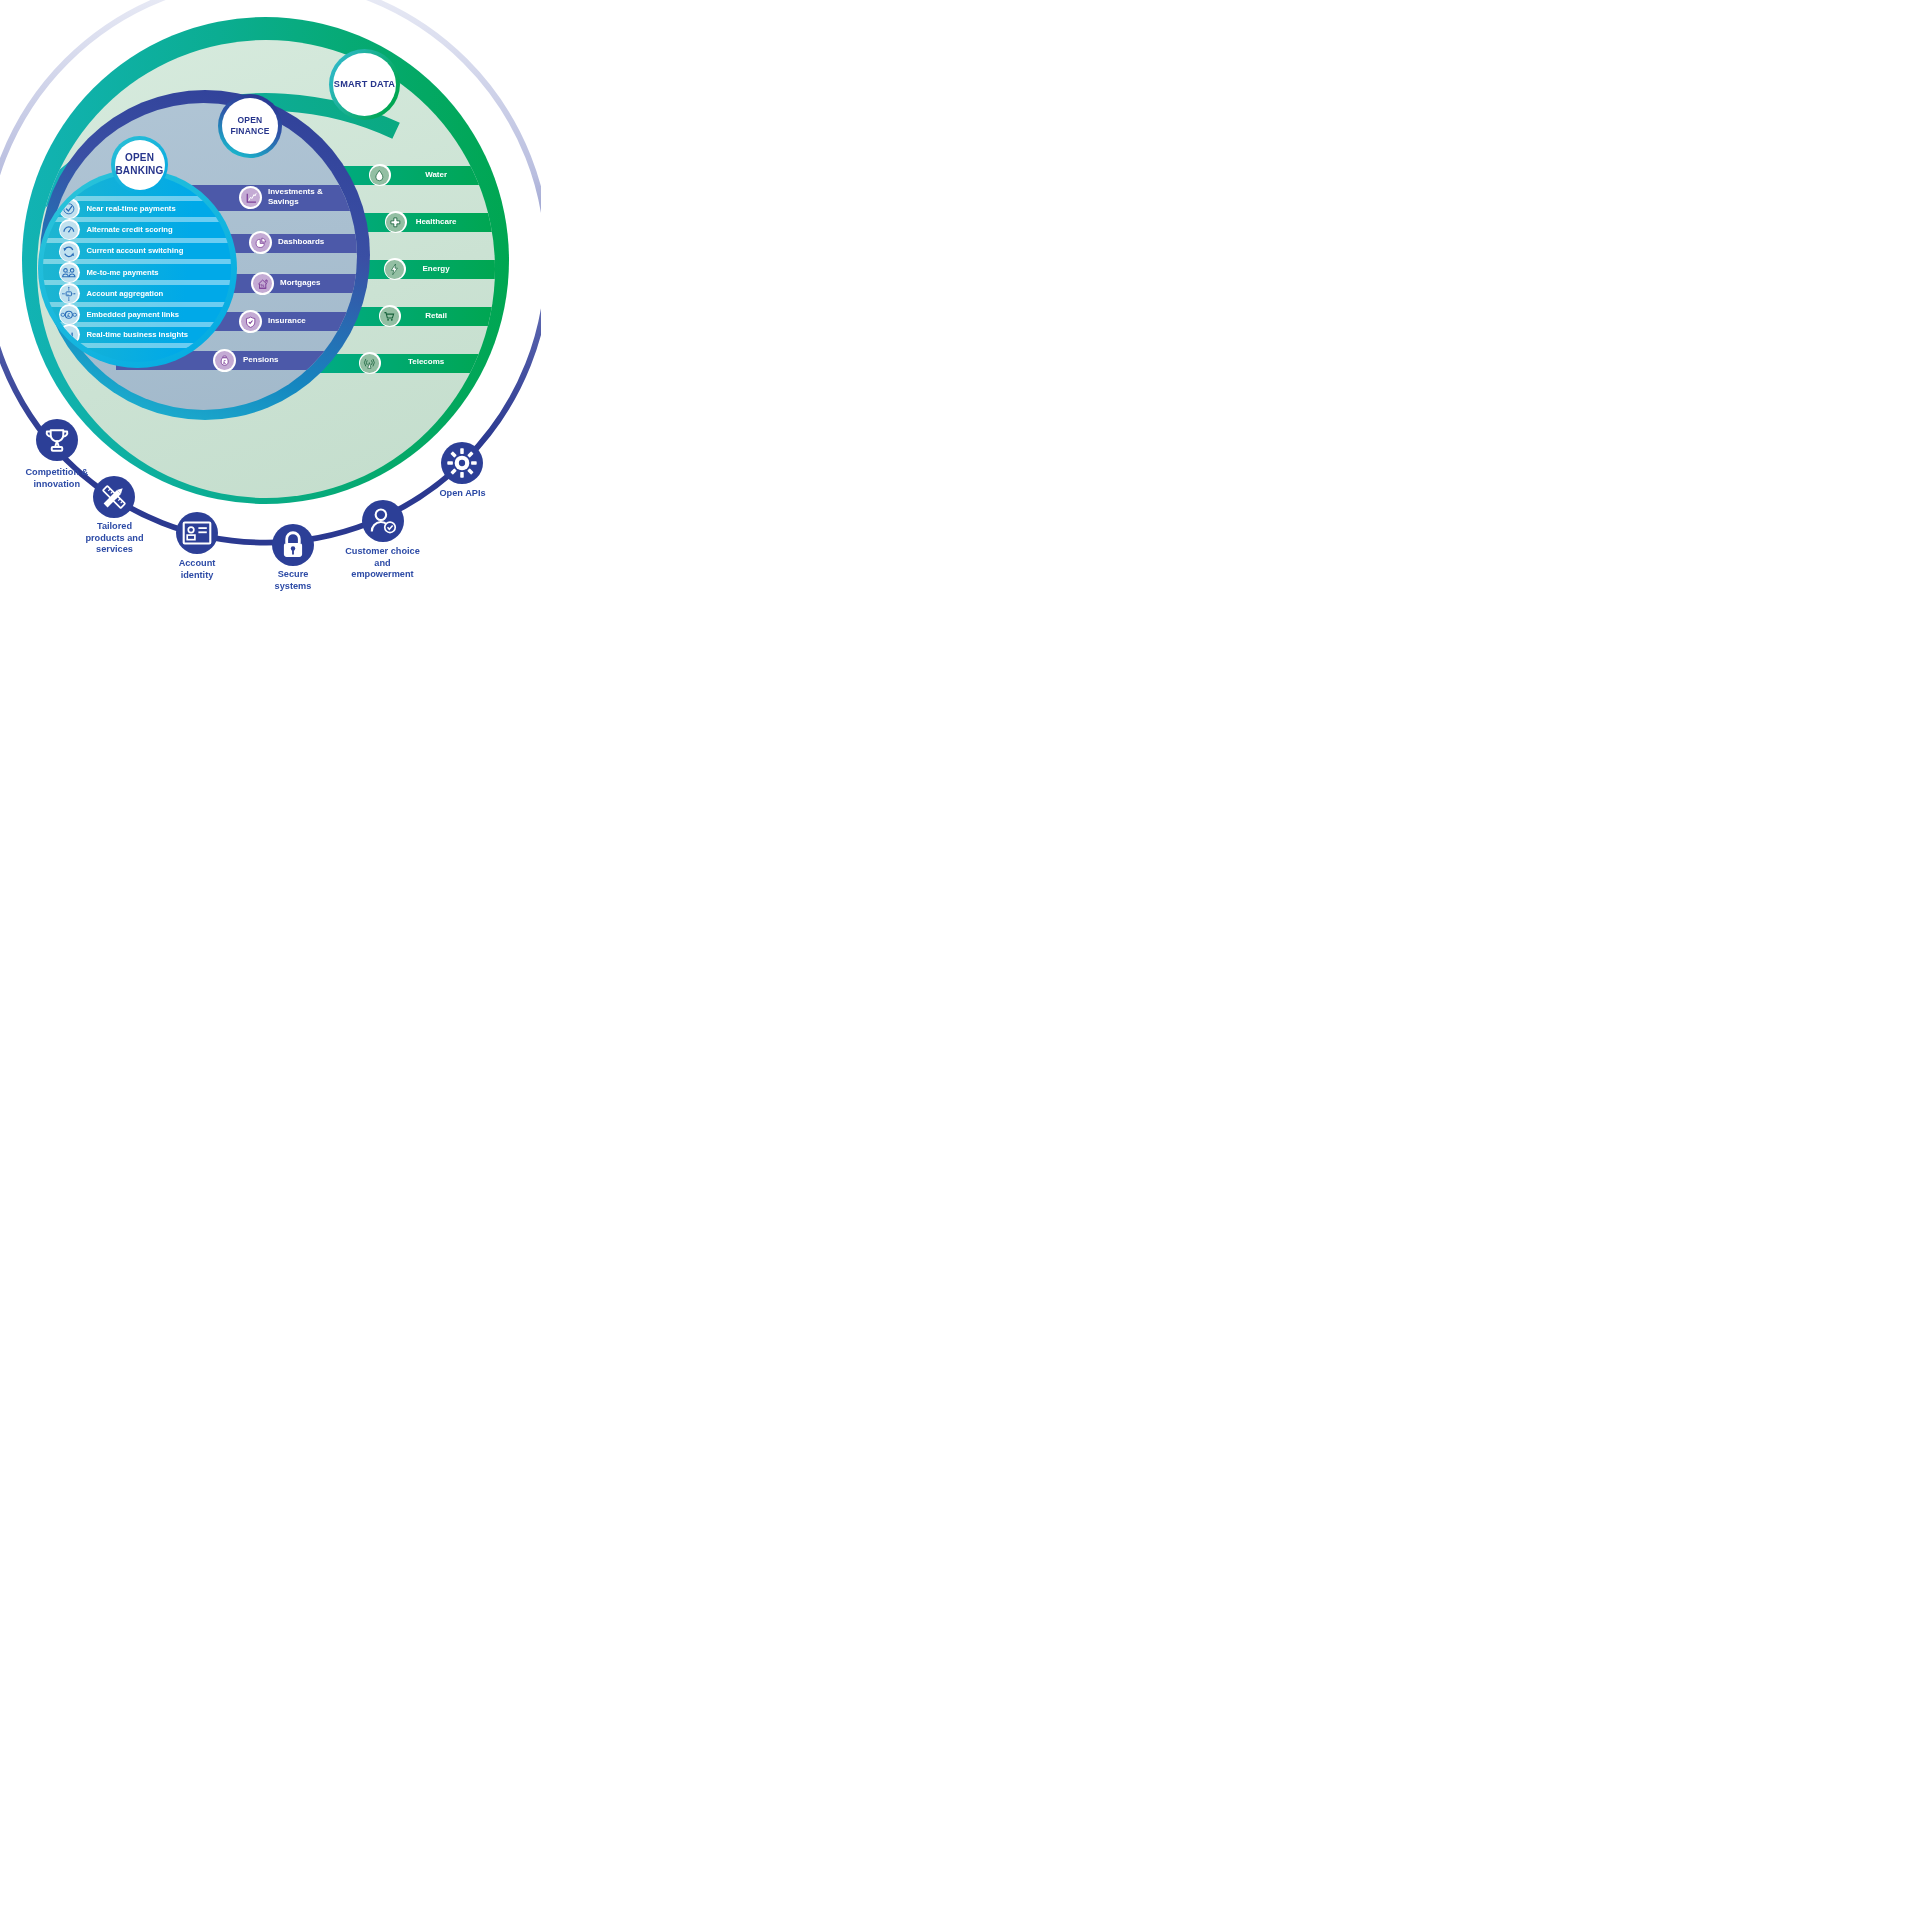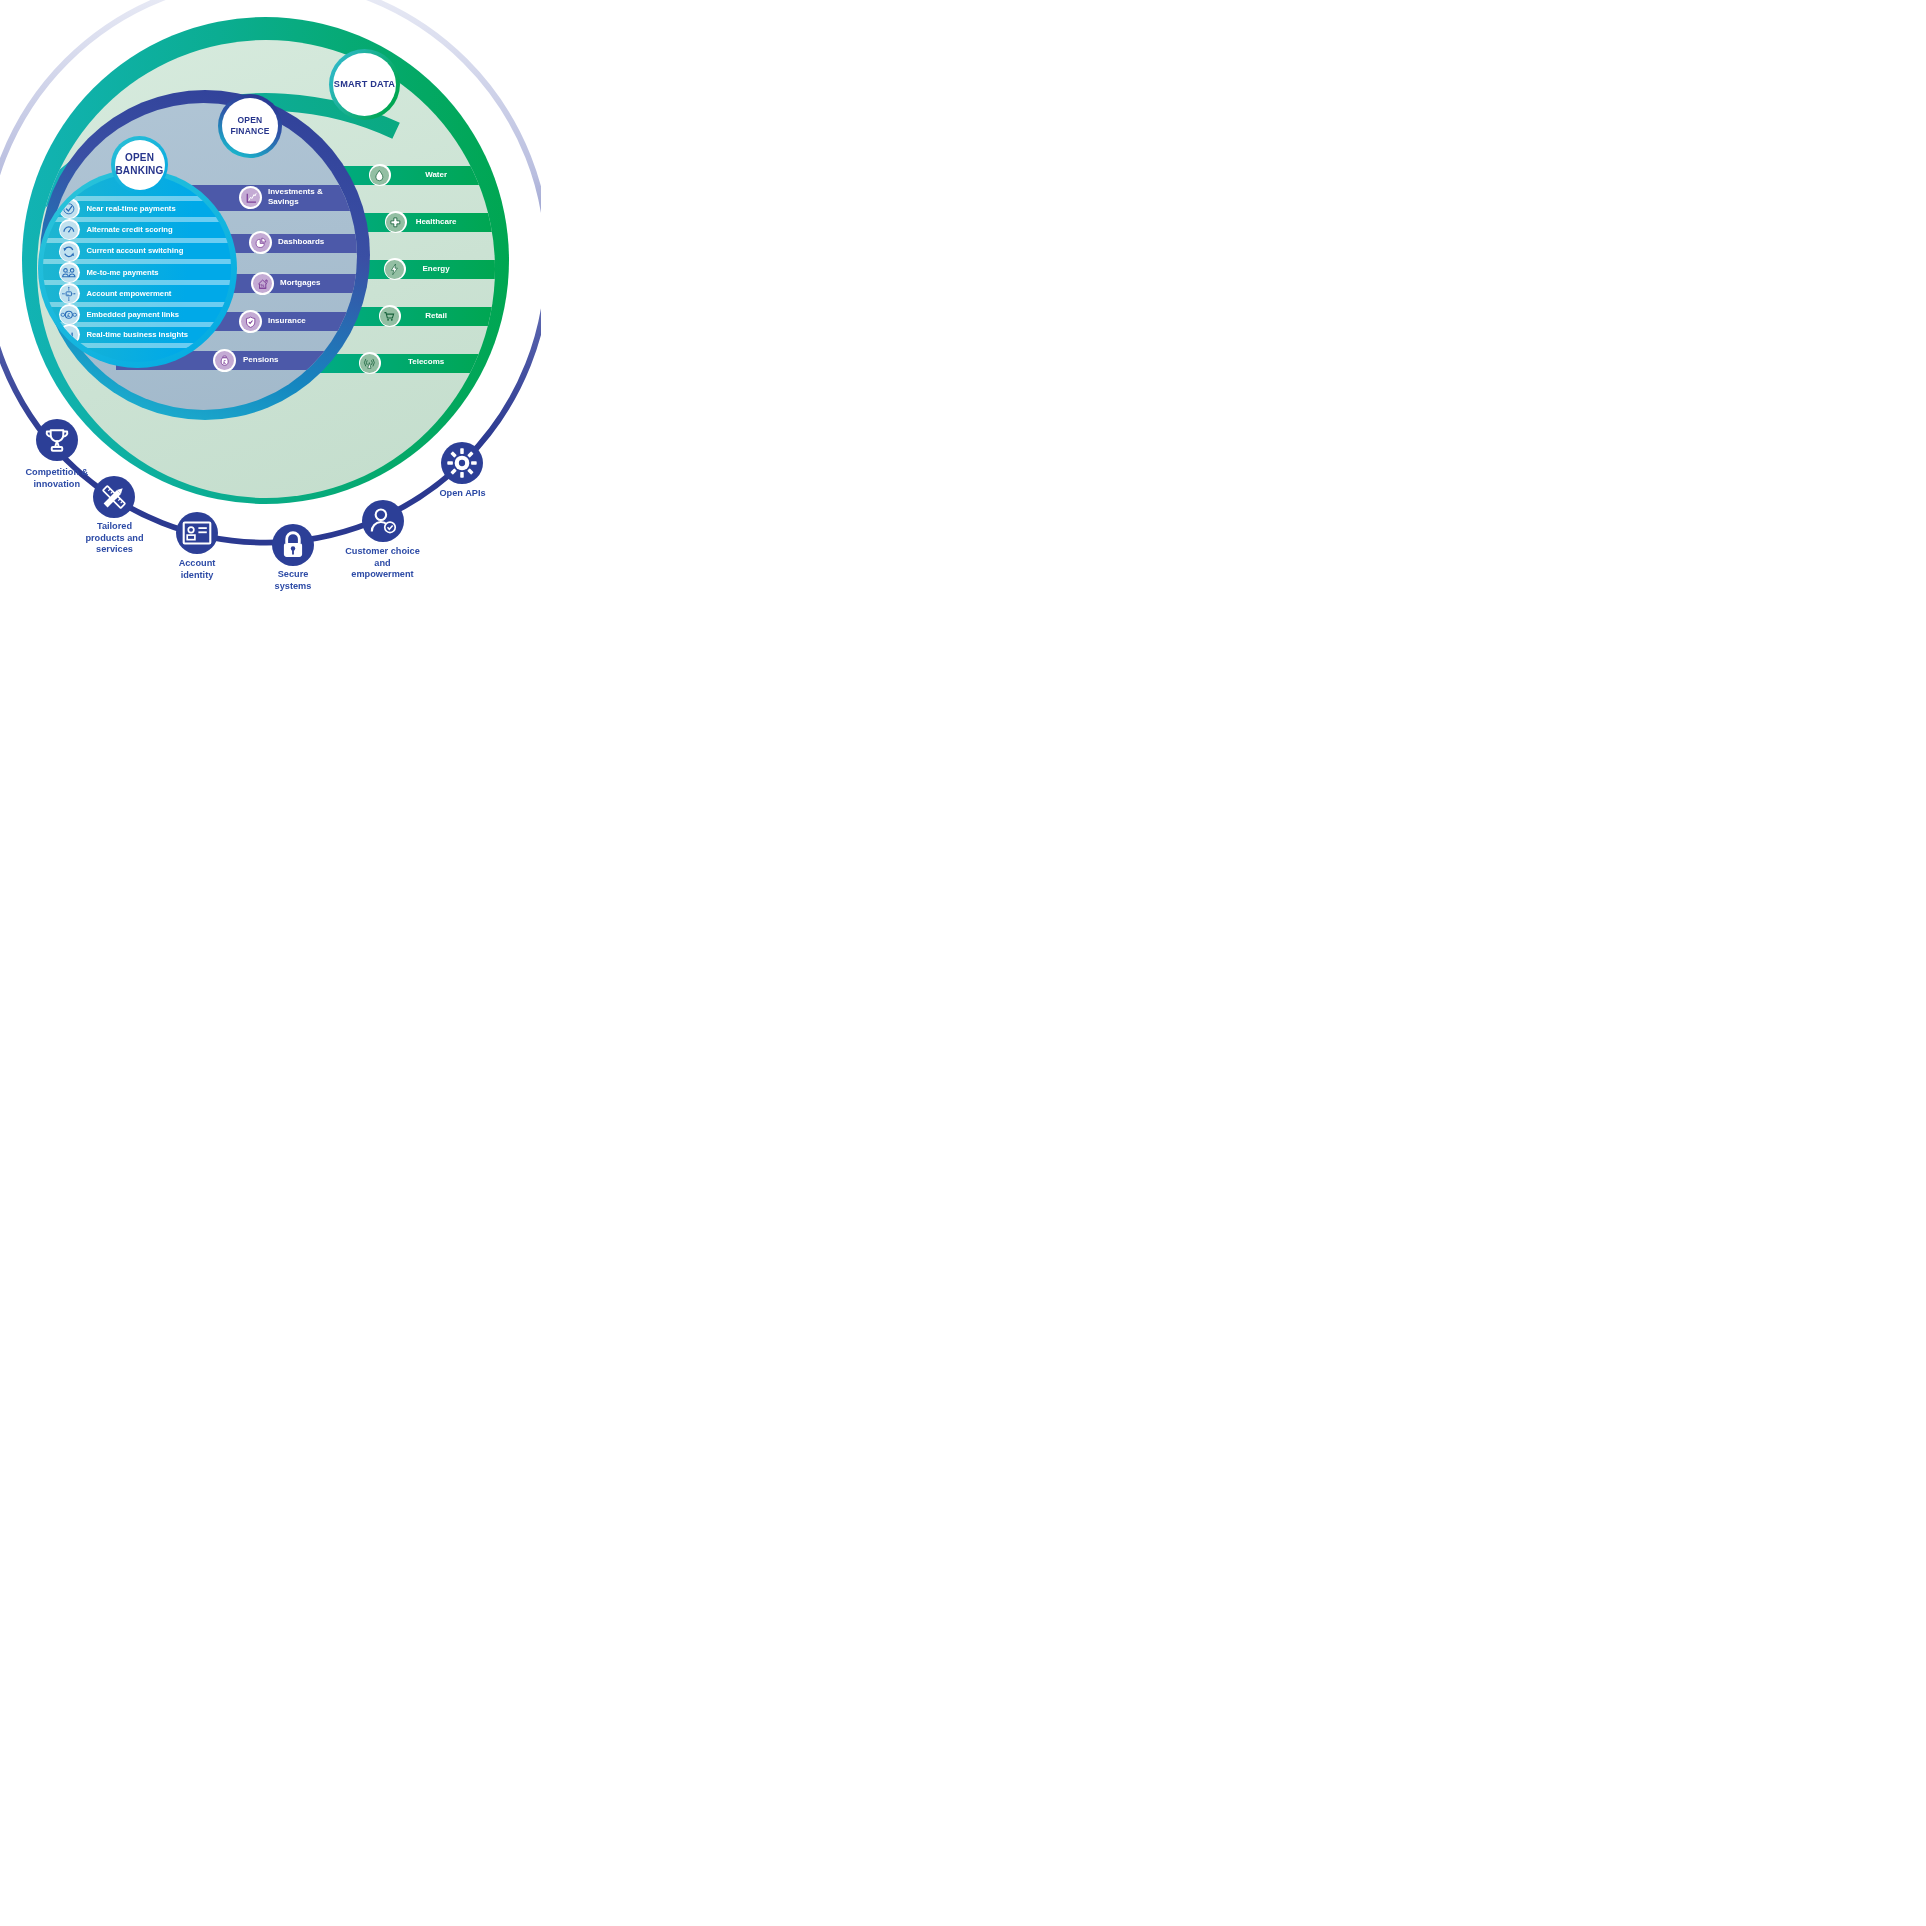--- a/index.html
+++ b/index.html
@@ -279,21 +279,21 @@
               <rect x="21" y="20" width="3" height="10" fill="#2a6db8"></rect>
               <rect x="26" y="15" width="3" height="15" fill="#2a6db8"></rect>
             </svg>
           </div>
       </div>
 
       <div class="abs band-label ob-label" style="left:43px;top:30px;text-align:right;">Near real-time payments</div>
       <div class="abs band-label ob-label" style="left:43px;top:51px;">Alternate credit scoring</div>
       <div class="abs band-label ob-label" style="left:43px;top:72px;">Current account switching</div>
       <div class="abs band-label ob-label" style="left:43px;top:94px;">Me-to-me payments</div>
-      <div class="abs band-label ob-label" style="left:43px;top:115px;">Account empowerment</div>
+      <div class="abs band-label ob-label" style="left:43px;top:115px;">Account aggregation</div>
       <div class="abs band-label ob-label" style="left:43px;top:136px;">Embedded payment links</div>
       <div class="abs band-label ob-label" style="left:43px;top:156px;">Real-time business insights</div>
     </div>
   </div>
 
   <div class="abs title-ring" style="left:111px;top:136px;width:57px;height:57px;background:linear-gradient(140deg,#2cc0d4,#00a7e5);">
     <div class="title-face" style="width:50px;height:50px;font-size:10px;">OPEN BANKING</div>
   </div>
   <div class="abs title-ring" style="left:218px;top:94px;width:64px;height:64px;background:linear-gradient(205deg,#2b3a94 15%,#2f55a8 45%,#19b8cd 90%);">
     <div class="title-face" style="width:56px;height:56px;font-size:8.5px;">OPEN FINANCE</div>

